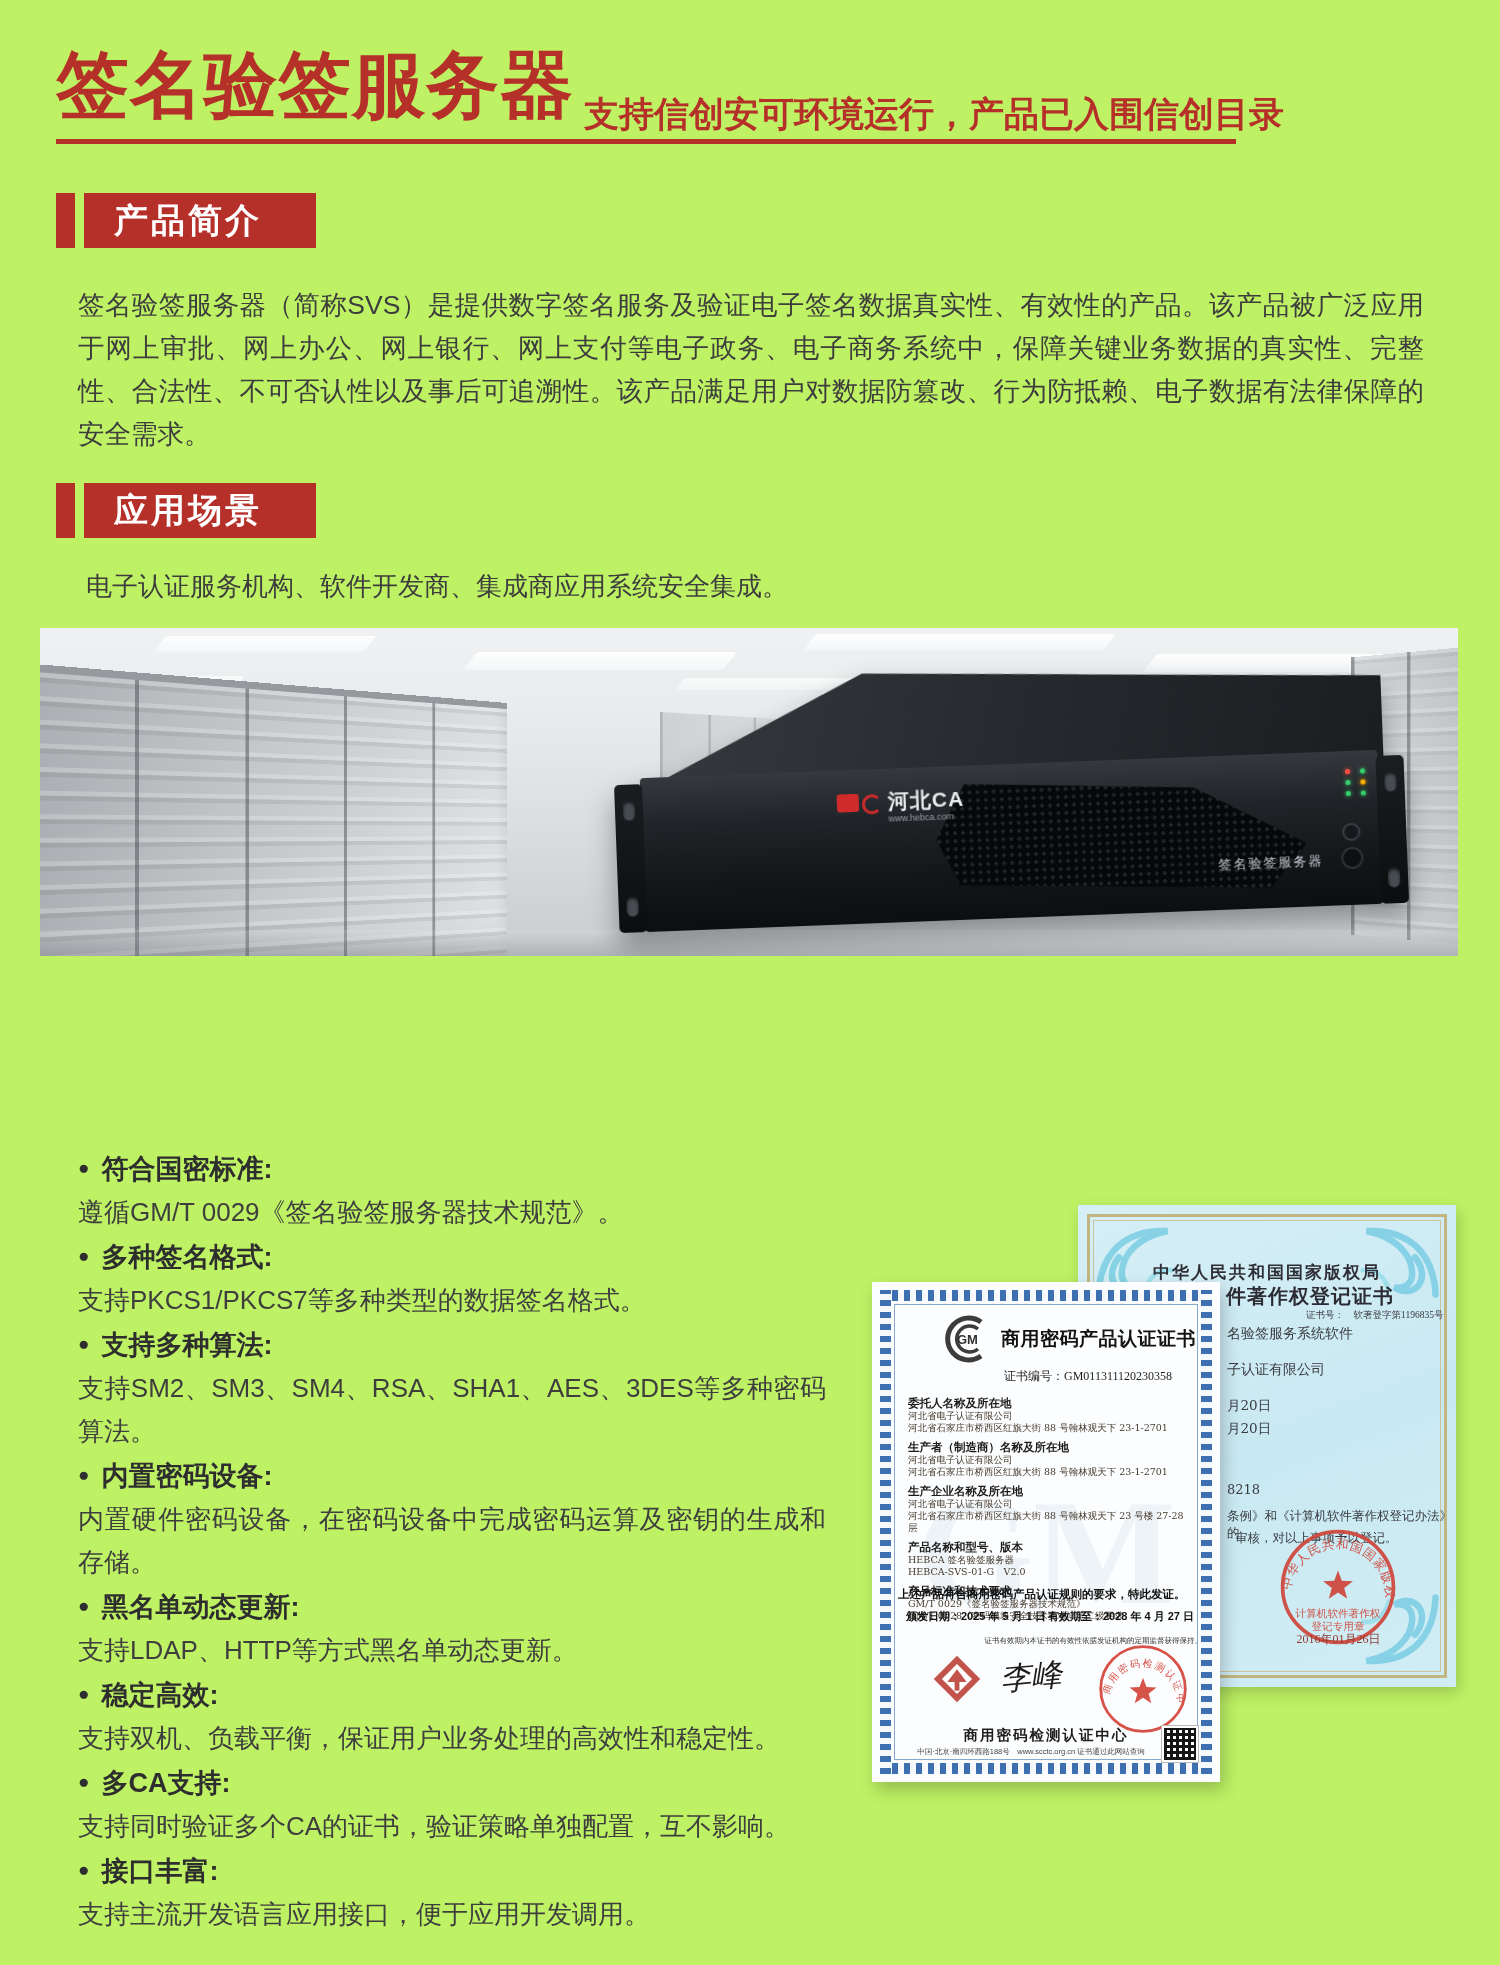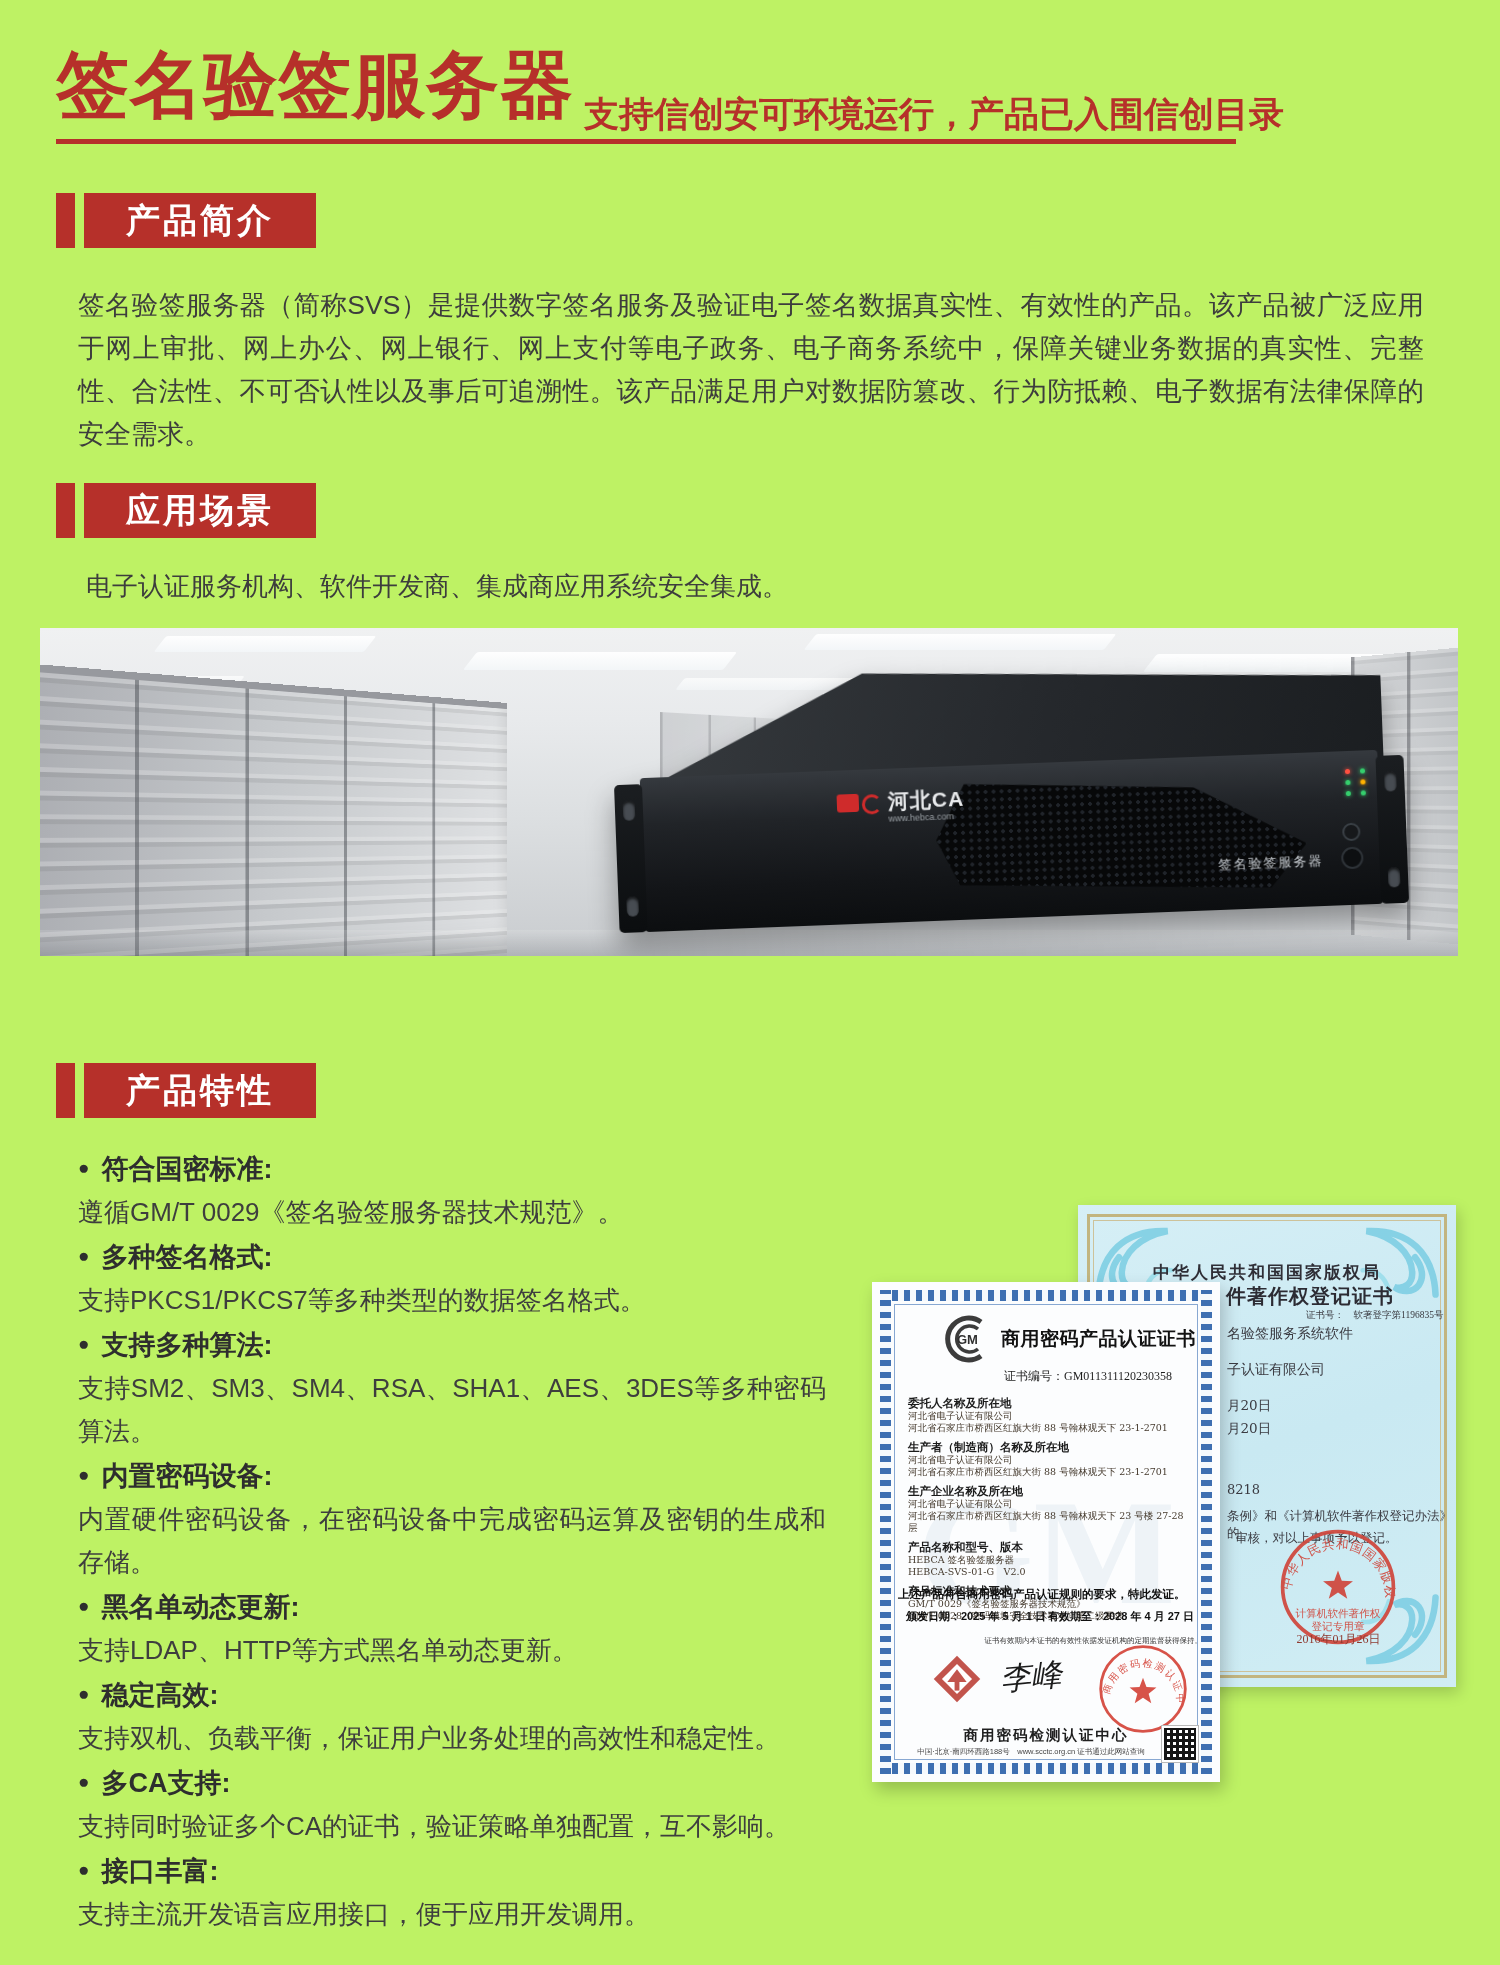--- a/index.html
+++ b/index.html
@@ -10,21 +10,21 @@
   .title-main{position:absolute;left:56px;top:48px;font-size:73px;font-weight:bold;
               color:#b6302a;letter-spacing:1px;line-height:1;}
   .title-tag{position:absolute;left:584px;top:96px;font-size:35px;font-weight:bold;
              color:#b6302a;line-height:1;}
   .title-underline{position:absolute;left:56px;top:139px;width:1180px;height:5px;background:#b6302a;}
 
   
   .banner{position:absolute;left:56px;height:55px;display:flex;}
   .banner .tick{width:19px;background:#b6302a;margin-right:9px;}
   .banner .band{width:232px;background:#b6302a;color:#ffffff;font-size:34px;font-weight:bold;
-                display:flex;align-items:center;padding-left:42px;box-sizing:border-box;letter-spacing:3px;}
+                display:flex;align-items:center;padding-left:30px;box-sizing:border-box;letter-spacing:3px;}
   #banner-intro{top:193px;}
   #banner-scenarios{top:483px;border-radius:22px;}
   #banner-features{top:1063px;}
 
   .intro-body{position:absolute;left:78px;top:284px;width:1346px;font-size:26.5px;
               line-height:43px;color:#3d3d3d;text-align:justify;}
   .scenario-body{position:absolute;left:86px;top:569px;font-size:26px;color:#3d3d3d;}
 
   
   .photo{position:absolute;left:40px;top:628px;width:1418px;height:328px;overflow:hidden;
@@ -225,24 +225,20 @@
         <span class="led y"></span>
         <span class="led g"></span>
         <span class="led g"></span>
       </div>
       <div class="srv-btn1"></div>
       <div class="srv-btn2"></div>
       <div class="srv-label">签名验签服务器</div>
     </div>
   </div>
 
-  <div class="banner" id="banner-features">
-    <div class="tick"></div>
-    <div class="band">产品特性</div>
-  </div>
 
   <div class="features">
     <div class="feat">
       <div class="feat-t"><span class="bullet">●</span><span>符合国密标准:</span></div>
       <div class="feat-d">遵循GM/T 0029《签名验签服务器技术规范》。</div>
     </div>
     <div class="feat">
       <div class="feat-t"><span class="bullet">●</span><span>多种签名格式:</span></div>
       <div class="feat-d">支持PKCS1/PKCS7等多种类型的数据签名格式。</div>
     </div>

